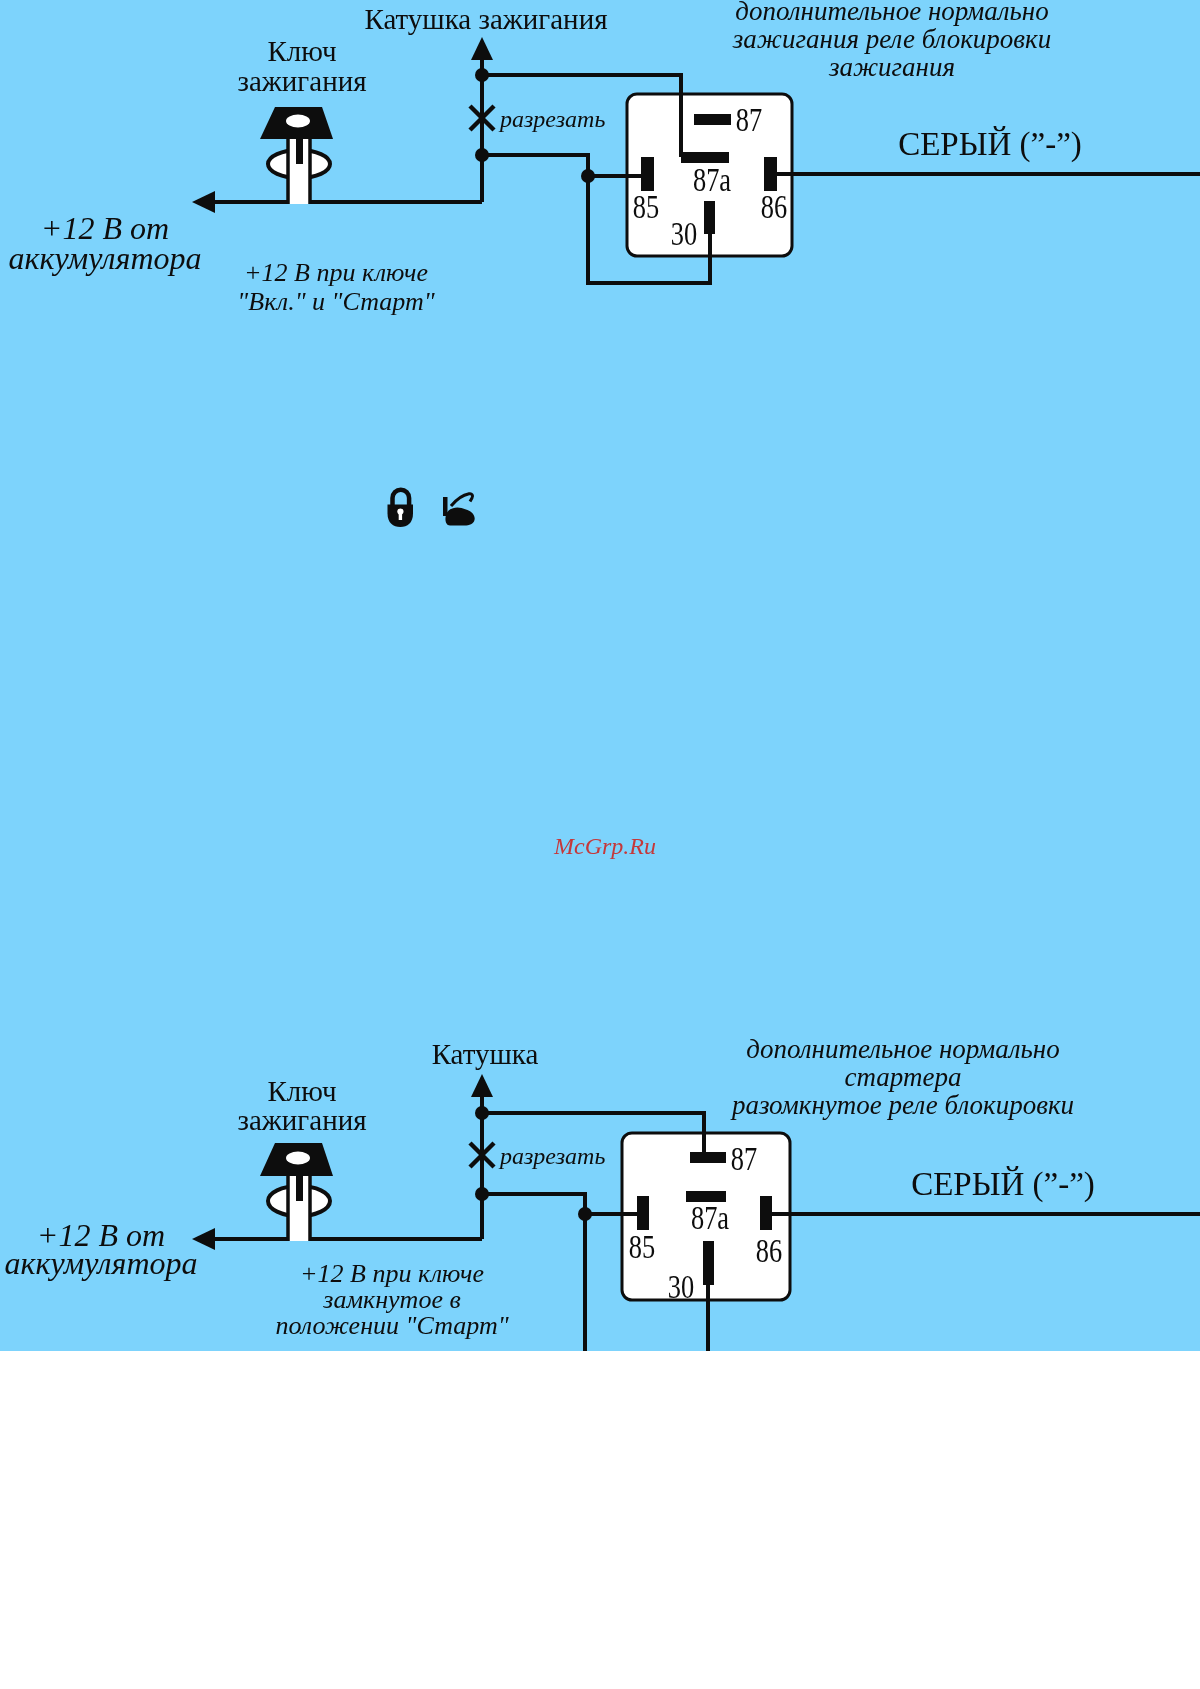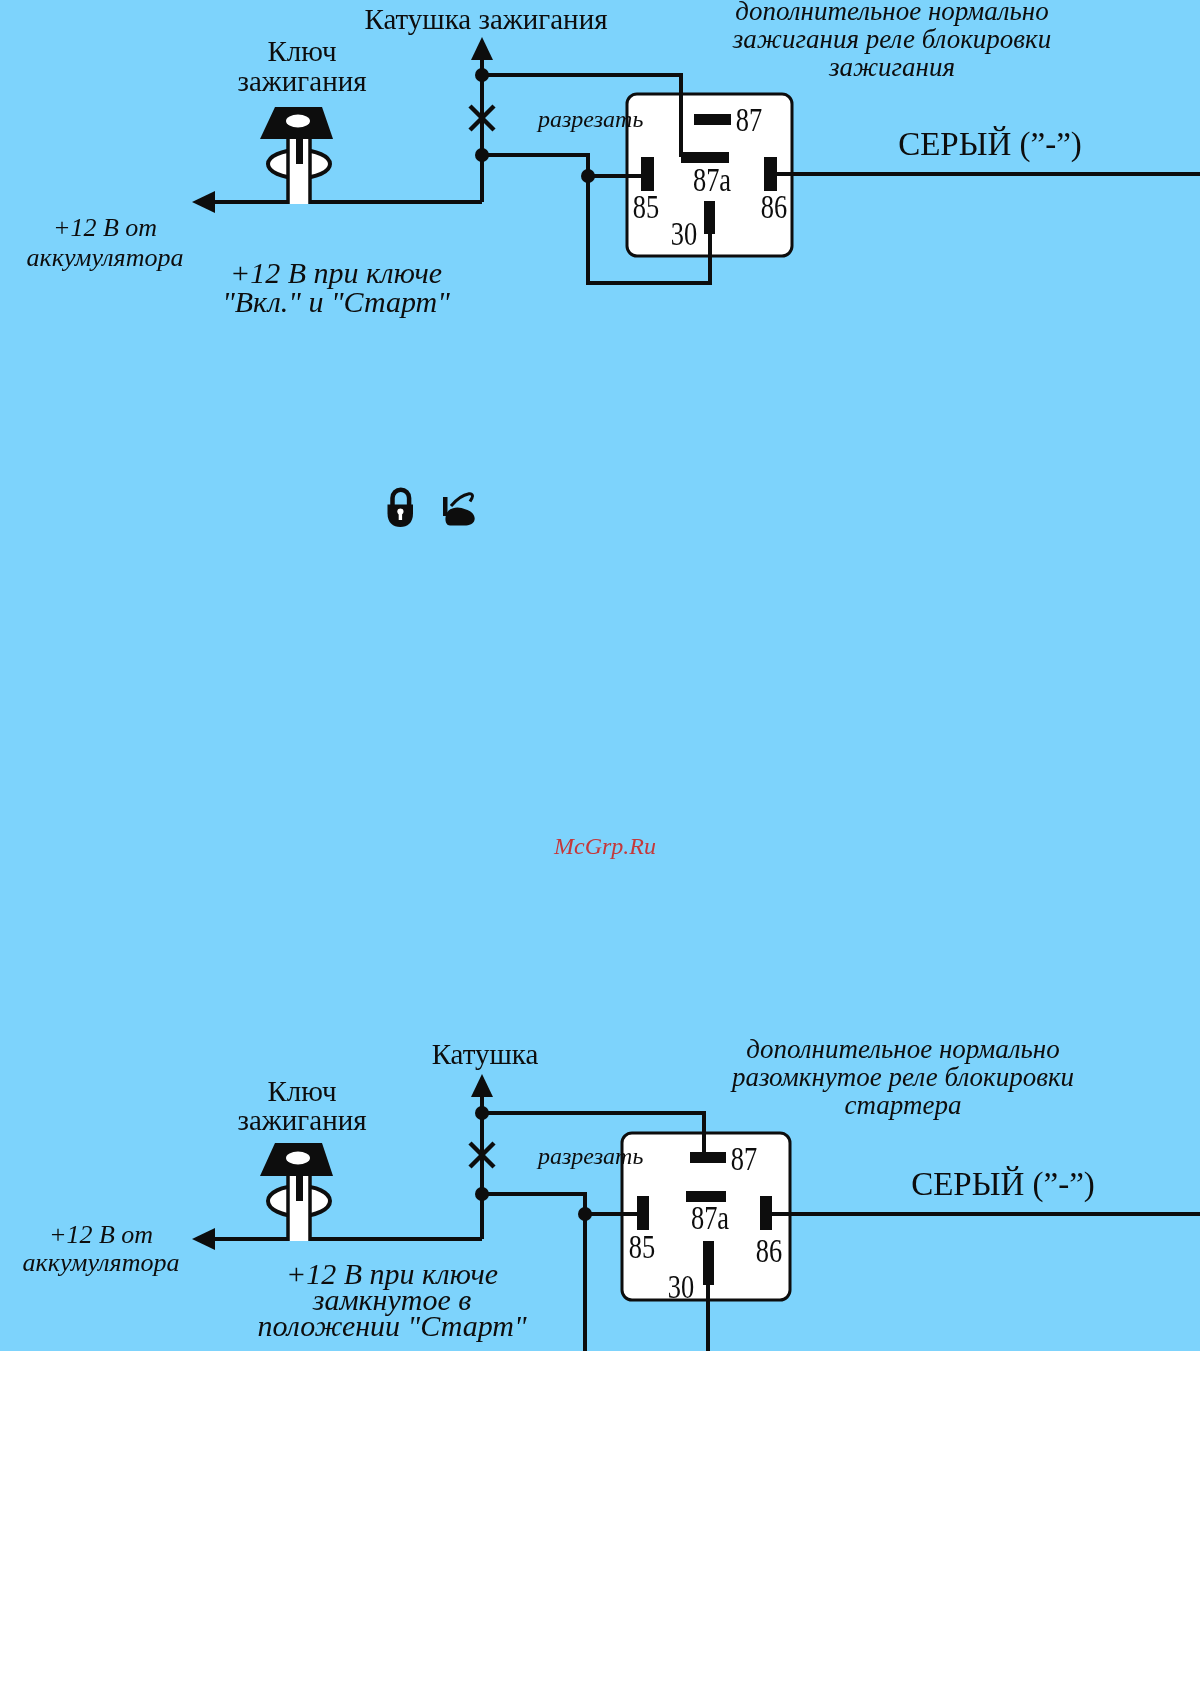--- a/index.html
+++ b/index.html
@@ -6,25 +6,25 @@
   #page{position:relative;width:1200px;height:1351px;background:#7dd3fc;overflow:hidden;
         font-family:Liberation Serif, serif;color:#0d0d0d;}
   #wires{position:absolute;left:0;top:0;}
   .lbl{position:absolute;white-space:nowrap;color:#0d0d0d;}
   .c{transform:translate(-50%,-50%);}
   .ly{transform:translateY(-50%);}
   .t29{font-size:29px;}
   .t33{font-size:33px;}
   .pin{font-size:33px;transform:translate(-50%,-50%) scaleX(0.8);}
   .it{font-style:italic;}
-  .t24{font-size:24px;margin-left:38px;}
+  .t24{font-size:24px;}
   .block{position:absolute;text-align:center;transform:translateX(-50%);font-style:italic;white-space:nowrap;}
   .note{font-size:27px;line-height:28px;}
-  .pos26{font-size:30px;}
-  .batt{font-size:26px;}
+  .pos26{font-size:26px;}
+  .batt{font-size:32px;}
   .watermark{position:absolute;transform:translate(-50%,-50%);font-size:24px;font-style:italic;color:#c5383a;white-space:nowrap;}
   .footerbar{position:absolute;left:0;top:1680px;width:1200px;height:9px;background:#141414;}
 </style>
 </head>
 <body>
 
 <div id="page">
 
   <svg id="wires" width="1200" height="1689" viewBox="0 0 1200 1689">
 
@@ -162,22 +162,22 @@
 
   <div class="watermark" style="left:605px;top:846px">McGrp.Ru</div>
 
   <div class="lbl t29 c" style="left:485px;top:1054px">Катушка</div>
   <div class="lbl t29 c" style="left:302px;top:1091px">Ключ</div>
   <div class="lbl t29 c" style="left:302px;top:1120px">зажигания</div>
   <div class="lbl t24 it ly" style="left:500px;top:1156px">разрезать</div>
 
   <div class="block note" style="left:903px;top:1035px">
     <div>дополнительное нормально</div>
+    <div>стартера</div>
     <div>разомкнутое реле блокировки</div>
-    <div>стартера</div>
   </div>
 
   <div class="lbl t33 c" style="left:1003px;top:1184px">СЕРЫЙ (”-”)</div>
 
   <div class="lbl pin" style="left:744px;top:1159px">87</div>
   <div class="lbl pin" style="left:710px;top:1218px">87a</div>
   <div class="lbl pin" style="left:642px;top:1247px">85</div>
   <div class="lbl pin" style="left:769px;top:1251px">86</div>
   <div class="lbl pin" style="left:681px;top:1287px">30</div>
 

